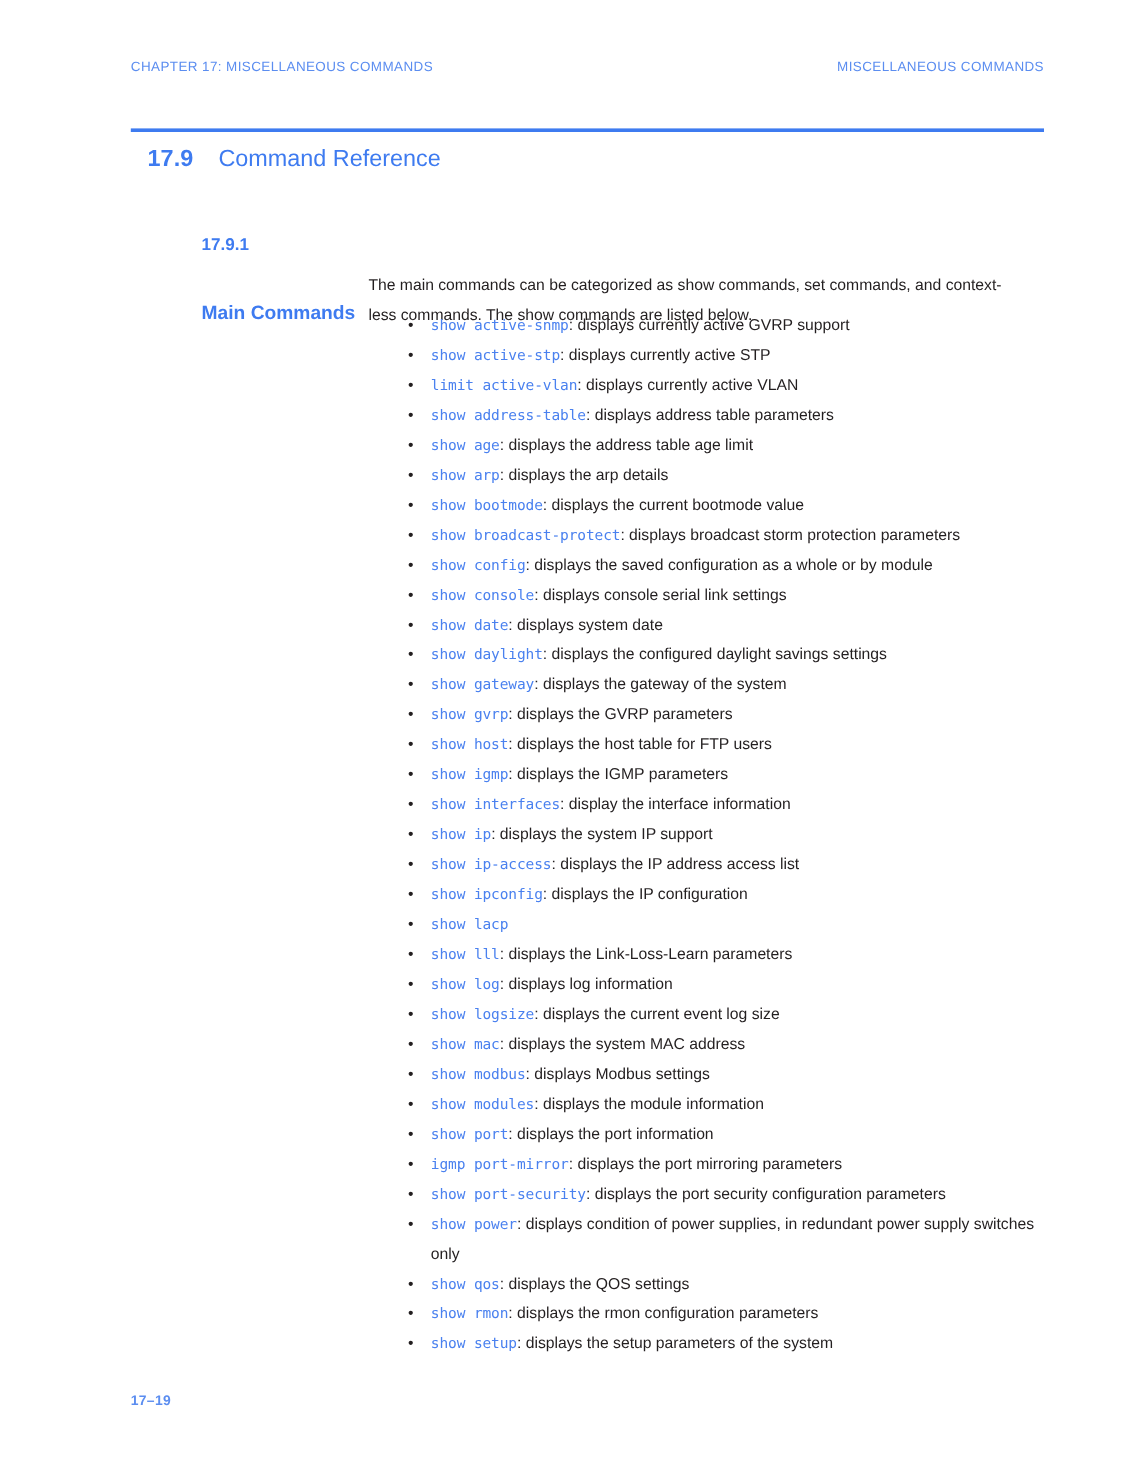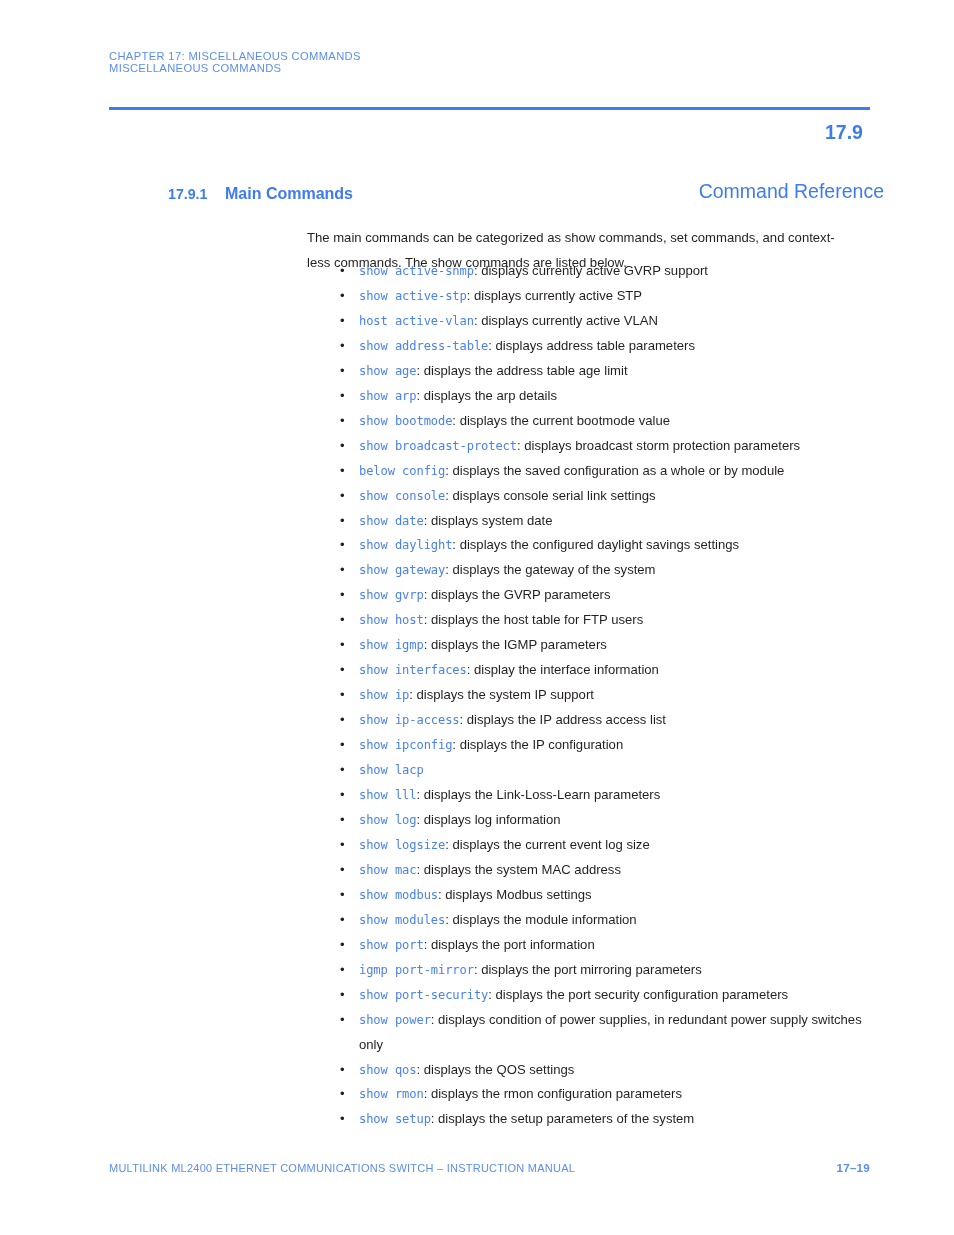--- a/index.html
+++ b/index.html
@@ -26,21 +26,20 @@
 
   
   .run-head {
     position: absolute;
     left: 109px;
     top: 50px;
     width: 761px;
     display: flex;
     justify-content: space-between;
     align-items: baseline;
-    flex-direction: column;
   }
   .run-head .rh-text {
     font-size: 11.2px;
     letter-spacing: 0.35px;
     color: #5b8df0;
     font-weight: 400;
     white-space: nowrap;
     text-transform: uppercase;
   }
   .run-head .rh-right { text-align: left; }
@@ -50,47 +49,47 @@
     left: 109px;
     top: 107px;
     width: 761px;
     height: 3px;
     background: #3e7bf0;
   }
 
   
   .h1-row {
     position: absolute;
-    left: 104px;
+    left: 123px;
     top: 121px;
     width: 780px;
     display: flex;
-    align-items: flex-end;
-    flex-direction: column;
+    align-items: flex-start;
   }
   .h1-num {
     font-size: 19.5px;
     font-weight: bold;
     color: #3e7bf0;
     width: 59px;
     flex: 0 0 59px;
   }
   .h1-title {
     font-size: 19.5px;
     font-weight: normal;
     color: #3e7bf0;
   }
 
   .h2-row {
     position: absolute;
     left: 168px;
-    top: 185px;
+    top: 196px;
     width: 720px;
     display: flex;
     align-items: baseline;
+    flex-direction: column;
   }
   .h2-num {
     font-size: 14.2px;
     font-weight: bold;
     color: #3e7bf0;
     width: 57px;
     flex: 0 0 57px;
   }
   .h2-title {
     font-size: 16px;
@@ -192,27 +191,27 @@
   <div class="h2-row">
     <span class="h2-num">17.9.1</span>
     <span class="h2-title">Main Commands</span>
   </div>
 
   <p class="intro">The main commands can be categorized as show commands, set commands, and context-less commands. The show commands are listed below.</p>
 
   <ul class="cmd-list" id="cmd-list">
       <li class="cmd-item"><span class="bullet">•</span><span class="cmd">show active-snmp</span><span class="cmd-desc">: displays currently active GVRP support</span></li>
       <li class="cmd-item"><span class="bullet">•</span><span class="cmd">show active-stp</span><span class="cmd-desc">: displays currently active STP</span></li>
-      <li class="cmd-item"><span class="bullet">•</span><span class="cmd">host active-vlan</span><span class="cmd-desc">: displays currently active VLAN</span></li>
+      <li class="cmd-item"><span class="bullet">•</span><span class="cmd">limit active-vlan</span><span class="cmd-desc">: displays currently active VLAN</span></li>
       <li class="cmd-item"><span class="bullet">•</span><span class="cmd">show address-table</span><span class="cmd-desc">: displays address table parameters</span></li>
       <li class="cmd-item"><span class="bullet">•</span><span class="cmd">show age</span><span class="cmd-desc">: displays the address table age limit</span></li>
       <li class="cmd-item"><span class="bullet">•</span><span class="cmd">show arp</span><span class="cmd-desc">: displays the arp details</span></li>
       <li class="cmd-item"><span class="bullet">•</span><span class="cmd">show bootmode</span><span class="cmd-desc">: displays the current bootmode value</span></li>
       <li class="cmd-item"><span class="bullet">•</span><span class="cmd">show broadcast-protect</span><span class="cmd-desc">: displays broadcast storm protection parameters</span></li>
-      <li class="cmd-item"><span class="bullet">•</span><span class="cmd">below config</span><span class="cmd-desc">: displays the saved configuration as a whole or by module</span></li>
+      <li class="cmd-item"><span class="bullet">•</span><span class="cmd">show config</span><span class="cmd-desc">: displays the saved configuration as a whole or by module</span></li>
       <li class="cmd-item"><span class="bullet">•</span><span class="cmd">show console</span><span class="cmd-desc">: displays console serial link settings</span></li>
       <li class="cmd-item"><span class="bullet">•</span><span class="cmd">show date</span><span class="cmd-desc">: displays system date</span></li>
       <li class="cmd-item"><span class="bullet">•</span><span class="cmd">show daylight</span><span class="cmd-desc">: displays the configured daylight savings settings</span></li>
       <li class="cmd-item"><span class="bullet">•</span><span class="cmd">show gateway</span><span class="cmd-desc">: displays the gateway of the system</span></li>
       <li class="cmd-item"><span class="bullet">•</span><span class="cmd">show gvrp</span><span class="cmd-desc">: displays the GVRP parameters</span></li>
       <li class="cmd-item"><span class="bullet">•</span><span class="cmd">show host</span><span class="cmd-desc">: displays the host table for FTP users</span></li>
       <li class="cmd-item"><span class="bullet">•</span><span class="cmd">show igmp</span><span class="cmd-desc">: displays the IGMP parameters</span></li>
       <li class="cmd-item"><span class="bullet">•</span><span class="cmd">show interfaces</span><span class="cmd-desc">: display the interface information</span></li>
       <li class="cmd-item"><span class="bullet">•</span><span class="cmd">show ip</span><span class="cmd-desc">: displays the system IP support</span></li>
       <li class="cmd-item"><span class="bullet">•</span><span class="cmd">show ip-access</span><span class="cmd-desc">: displays the IP address access list</span></li>
@@ -227,17 +226,16 @@
       <li class="cmd-item"><span class="bullet">•</span><span class="cmd">show port</span><span class="cmd-desc">: displays the port information</span></li>
       <li class="cmd-item"><span class="bullet">•</span><span class="cmd">igmp port-mirror</span><span class="cmd-desc">: displays the port mirroring parameters</span></li>
       <li class="cmd-item"><span class="bullet">•</span><span class="cmd">show port-security</span><span class="cmd-desc">: displays the port security configuration parameters</span></li>
       <li class="cmd-item"><span class="bullet">•</span><span class="cmd">show power</span><span class="cmd-desc">: displays condition of power supplies, in redundant power supply switches only</span></li>
       <li class="cmd-item"><span class="bullet">•</span><span class="cmd">show qos</span><span class="cmd-desc">: displays the QOS settings</span></li>
       <li class="cmd-item"><span class="bullet">•</span><span class="cmd">show rmon</span><span class="cmd-desc">: displays the rmon configuration parameters</span></li>
       <li class="cmd-item"><span class="bullet">•</span><span class="cmd">show setup</span><span class="cmd-desc">: displays the setup parameters of the system</span></li>
     </ul>
 
   <div class="run-foot">
-    <span class="rf-text">MULTILINK ML2400 ETHERNET COMMUNICATIONS SWITCH – INSTRUCTION MANUAL</span>
     <span class="rf-page">17–19</span>
   </div>
 
 </div>
 
 </body></html>

